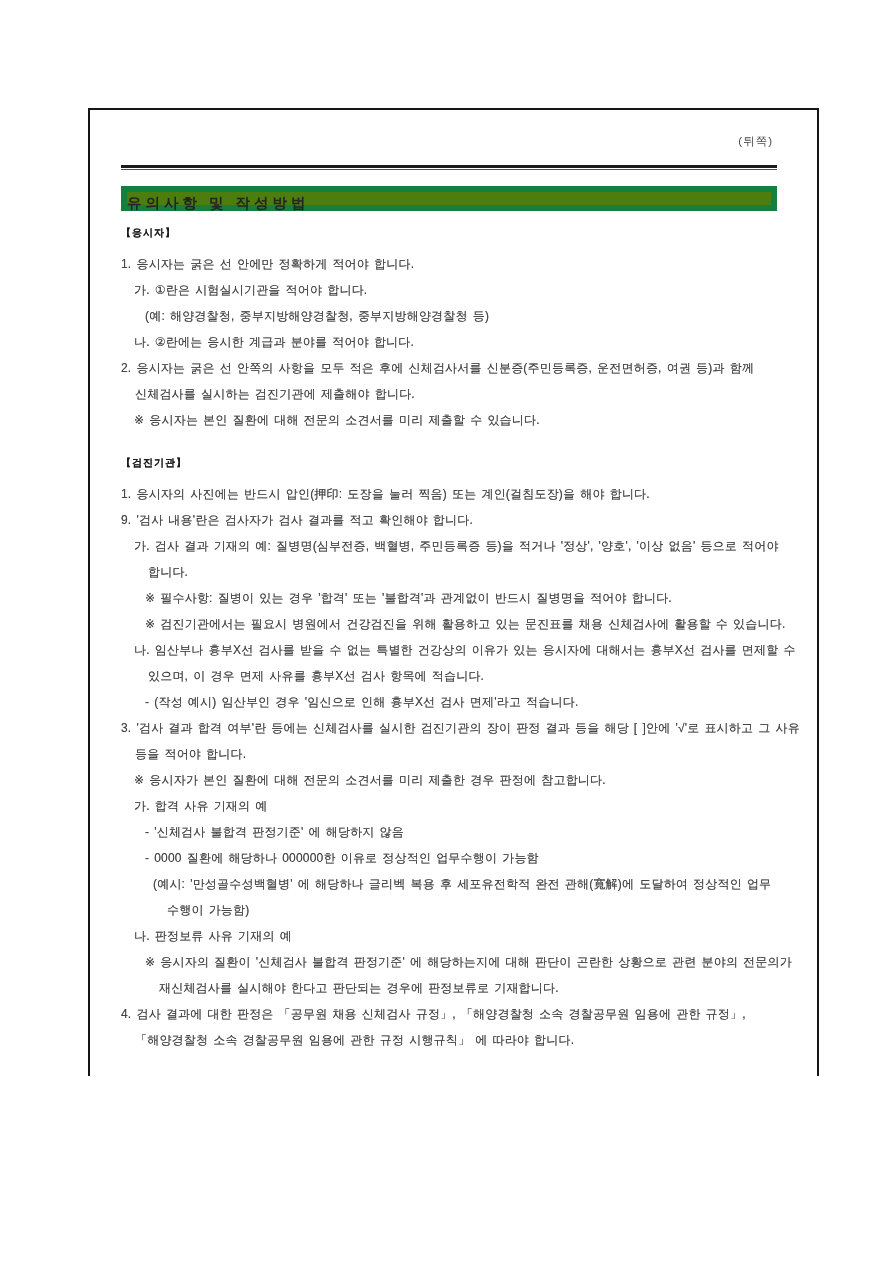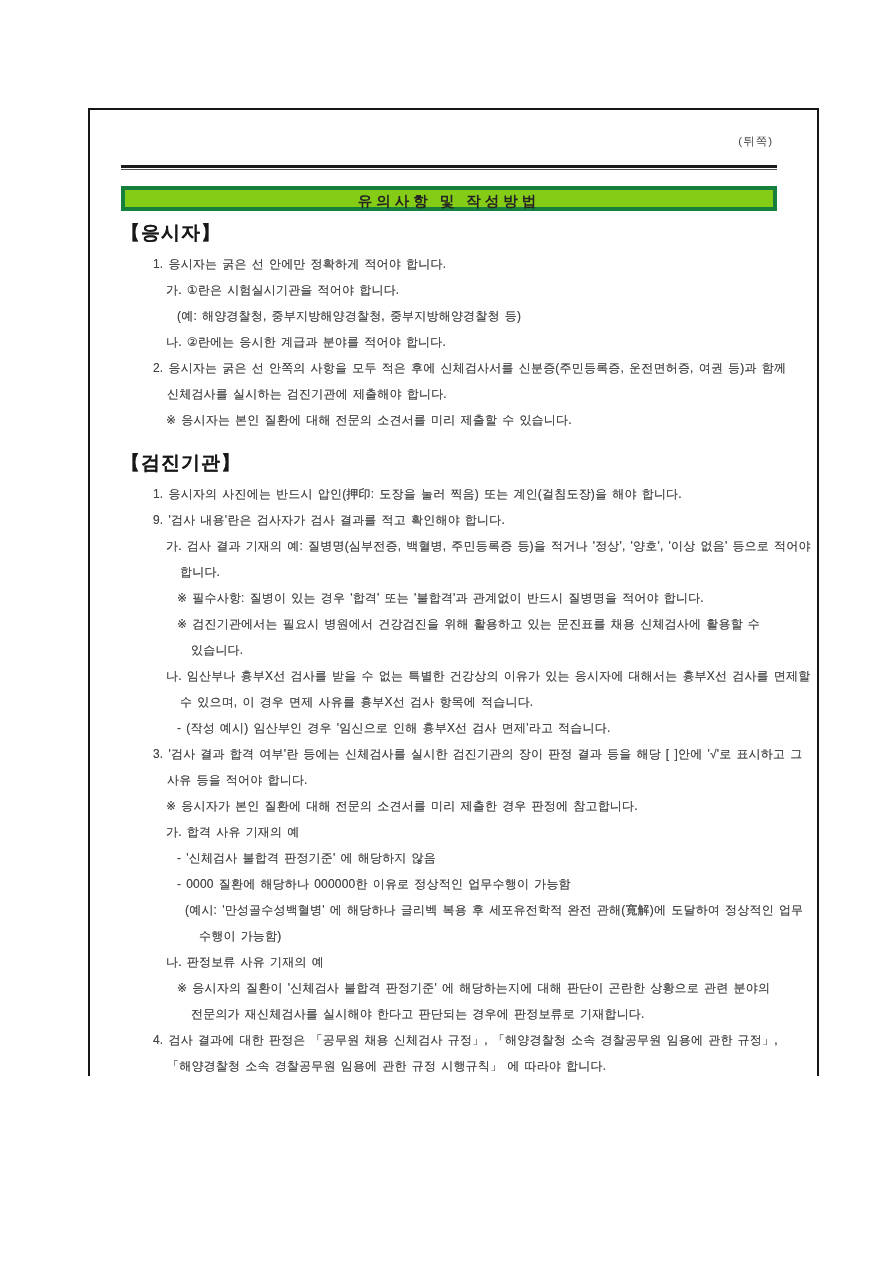--- a/index.html
+++ b/index.html
@@ -45,23 +45,23 @@
   }
   .rule-top { top: 55px; }
   .rule-bottom { bottom: 22px; }
   .title-bar {
     position: absolute;
     left: 31px;
     top: 76px;
     width: 656px;
     height: 25px;
     box-sizing: border-box;
-    background: #84cc16;
-    border: 4px solid #15803d;
-    text-align: center;
+    background: #4d7c0f;
+    border: 6px solid #15803d;
+    text-align: left;
     font-weight: bold;
     font-size: 14.5px;
     letter-spacing: 4px;
     color: #242424;
     line-height: 23px;
   }
   .content {
     position: absolute;
     left: 0;
     top: 106px;
@@ -71,31 +71,30 @@
     font-size: 12px;
     line-height: 26px;
     color: #454545;
     word-break: keep-all;
     word-spacing: 1.5px;
     letter-spacing: 0.2px;
     text-shadow: 0 0 0.4px rgba(70,70,70,0.65);
   }
   .section-heading {
     font-weight: bold;
-    font-size: 19px;
+    font-size: 10px;
     color: #181818;
     letter-spacing: 1px;
     margin: 4px 0 5px 0;
     text-shadow: 0 0 0.4px rgba(24,24,24,0.65);
   }
   .gap-top { margin-top: 17px; }
   .item {
     padding-left: calc(calc(var(--lv) * 1px) + 14px);
     text-indent: -14px;
-    margin-left: 32px;
   }
 </style>
 </head>
 <body>
 
 <div class="page">
   <div class="sheet">
     <div class="back-label">(뒤쪽)</div>
     <div class="rule rule-top"></div>
     <div class="title-bar">유의사항 및 작성방법</div>

